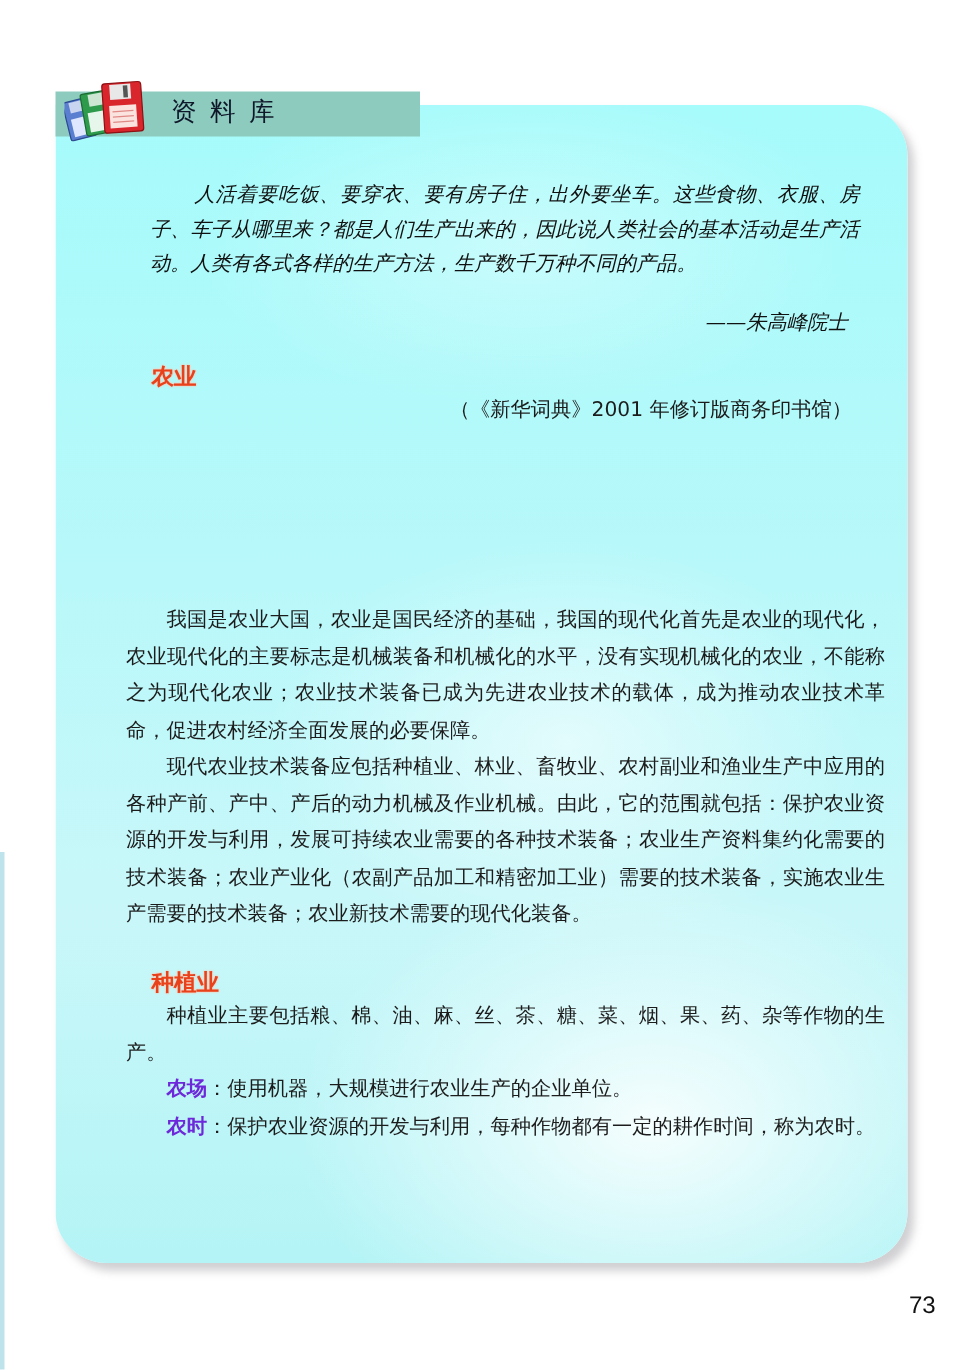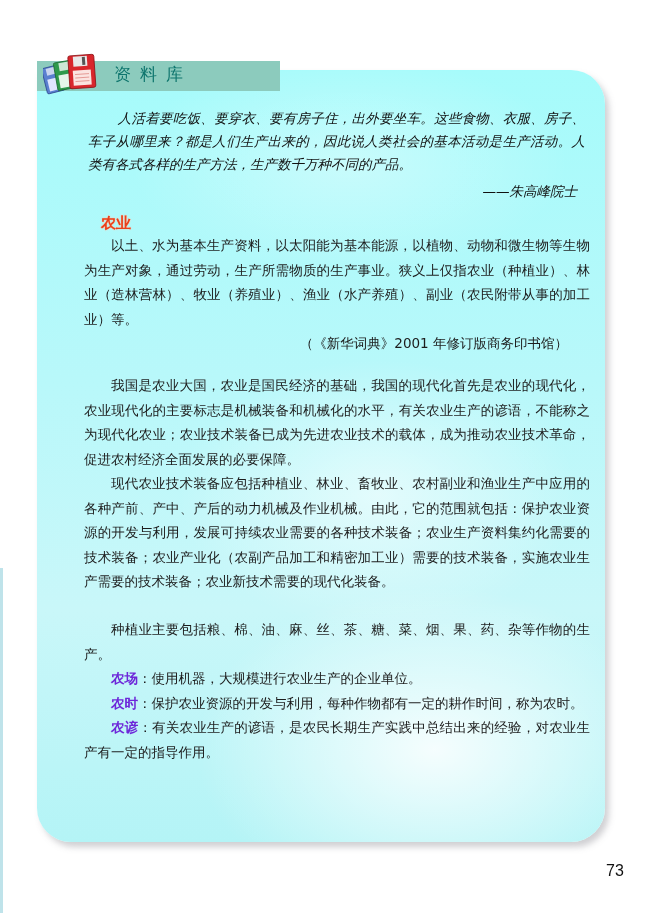--- a/index.html
+++ b/index.html
@@ -25,32 +25,32 @@
     }
     .title-bar {
       position: absolute; left: 37px; top: 61px; width: 243px; height: 30px;
       background: #8ccbbd;
     }
     .title-icon {
       position: absolute; left: 43px; top: 52px; width: 56px; height: 44px;
     }
     .title-text {
       position: absolute; left: 114px; top: 63px;
-      font-size: 17px; letter-spacing: 9px; color: #0f766e;
+      font-size: 17px; letter-spacing: 9px; color: #0f172a;
       font-family: "DejaVu Sans", sans-serif;
     }
     .quote {
       position: absolute; left: 84px; top: 103px; width: 505px;
       font-family: "DejaVu Serif", serif; font-style: italic;
       font-size: 13.5px; line-height: 23px; color: #111;
       text-align: justify;
     }
-    .quote p { margin: 4px; text-indent: 2.2em; }
+    .quote p { margin: 16px; text-indent: 2.2em; }
     .quote .author { text-align: right; text-indent: 0; margin-top: 0; padding-right: 8px; }
-    .section { position: absolute; left: 84px; width: 506px; }
+    .section { position: absolute; left: 84px; width: 506px; margin-top: 28px; }
     .heading {
       font-size: 15px; font-weight: bold; color: #e8421c;
       margin-left: 17px; height: 20px; line-height: 20px;
       text-shadow: 0 0 2px #ffd9c8, 0 0 1px #ff9a7a;
     }
     .para {
       margin: 0; font-size: 13.5px; line-height: 24.5px; text-indent: 2em;
       text-align: justify; color: #1c1c1c;
     }
     .para .term { font-weight: bold; color: #6d28d9; }
@@ -96,35 +96,32 @@
 
 <div class="title-text">资料库</div>
 
 <div class="quote">
   <p>人活着要吃饭、要穿衣、要有房子住，出外要坐车。这些食物、衣服、房子、车子从哪里来？都是人们生产出来的，因此说人类社会的基本活动是生产活动。人类有各式各样的生产方法，生产数千万种不同的产品。</p>
   <p class="author">——朱高峰院士</p>
 </div>
 
 <div class="section" style="top: 213px;">
   <div class="heading">农业</div>
-  <p class="para">以土、水为基本生产资料，以太阳能为基本能源，以植物、动物和微生物等生物为生产对象，通过劳动，生产所需物质的生产事业。狭义上仅指农业（种植业）、林业（造林营林）、牧业（养殖业）、渔业（水产养殖）、副业（农民附带从事的加工业）等。</p>
   <div class="source">（《新华词典》2001 年修订版商务印书馆）</div>
 </div>
 
 <div class="section" style="top: 373px;">
-  <p class="para">我国是农业大国，农业是国民经济的基础，我国的现代化首先是农业的现代化，农业现代化的主要标志是机械装备和机械化的水平，有关农业生产的谚语，不能称之为现代化农业；农业技术装备已成为先进农业技术的载体，成为推动农业技术革命，促进农村经济全面发展的必要保障。</p>
+  <p class="para">我国是农业大国，农业是国民经济的基础，我国的现代化首先是农业的现代化，农业现代化的主要标志是机械装备和机械化的水平，没有实现机械化的农业，不能称之为现代化农业；农业技术装备已成为先进农业技术的载体，成为推动农业技术革命，促进农村经济全面发展的必要保障。</p>
   <p class="para">现代农业技术装备应包括种植业、林业、畜牧业、农村副业和渔业生产中应用的各种产前、产中、产后的动力机械及作业机械。由此，它的范围就包括：保护农业资源的开发与利用，发展可持续农业需要的各种技术装备；农业生产资料集约化需要的技术装备；农业产业化（农副产品加工和精密加工业）需要的技术装备，实施农业生产需要的技术装备；农业新技术需要的现代化装备。</p>
 </div>
 
 <div class="section" style="top: 617px;">
+  <div class="heading">种植业</div>
   <p class="para">种植业主要包括粮、棉、油、麻、丝、茶、糖、菜、烟、果、药、杂等作物的生产。</p>
   <p class="para">
     <span class="term">农场</span><span>：</span><span>使用机器，大规模进行农业生产的企业单位。</span>
   </p>
   <p class="para">
     <span class="term">农时</span><span>：</span><span>保护农业资源的开发与利用，每种作物都有一定的耕作时间，称为农时。</span>
   </p>
-  <p class="para">
-    <span class="term">农谚</span><span>：</span><span>有关农业生产的谚语，是农民长期生产实践中总结出来的经验，对农业生产有一定的指导作用。</span>
-  </p>
 </div>
 
 <div class="page-number">73</div>
 
 </body></html>

